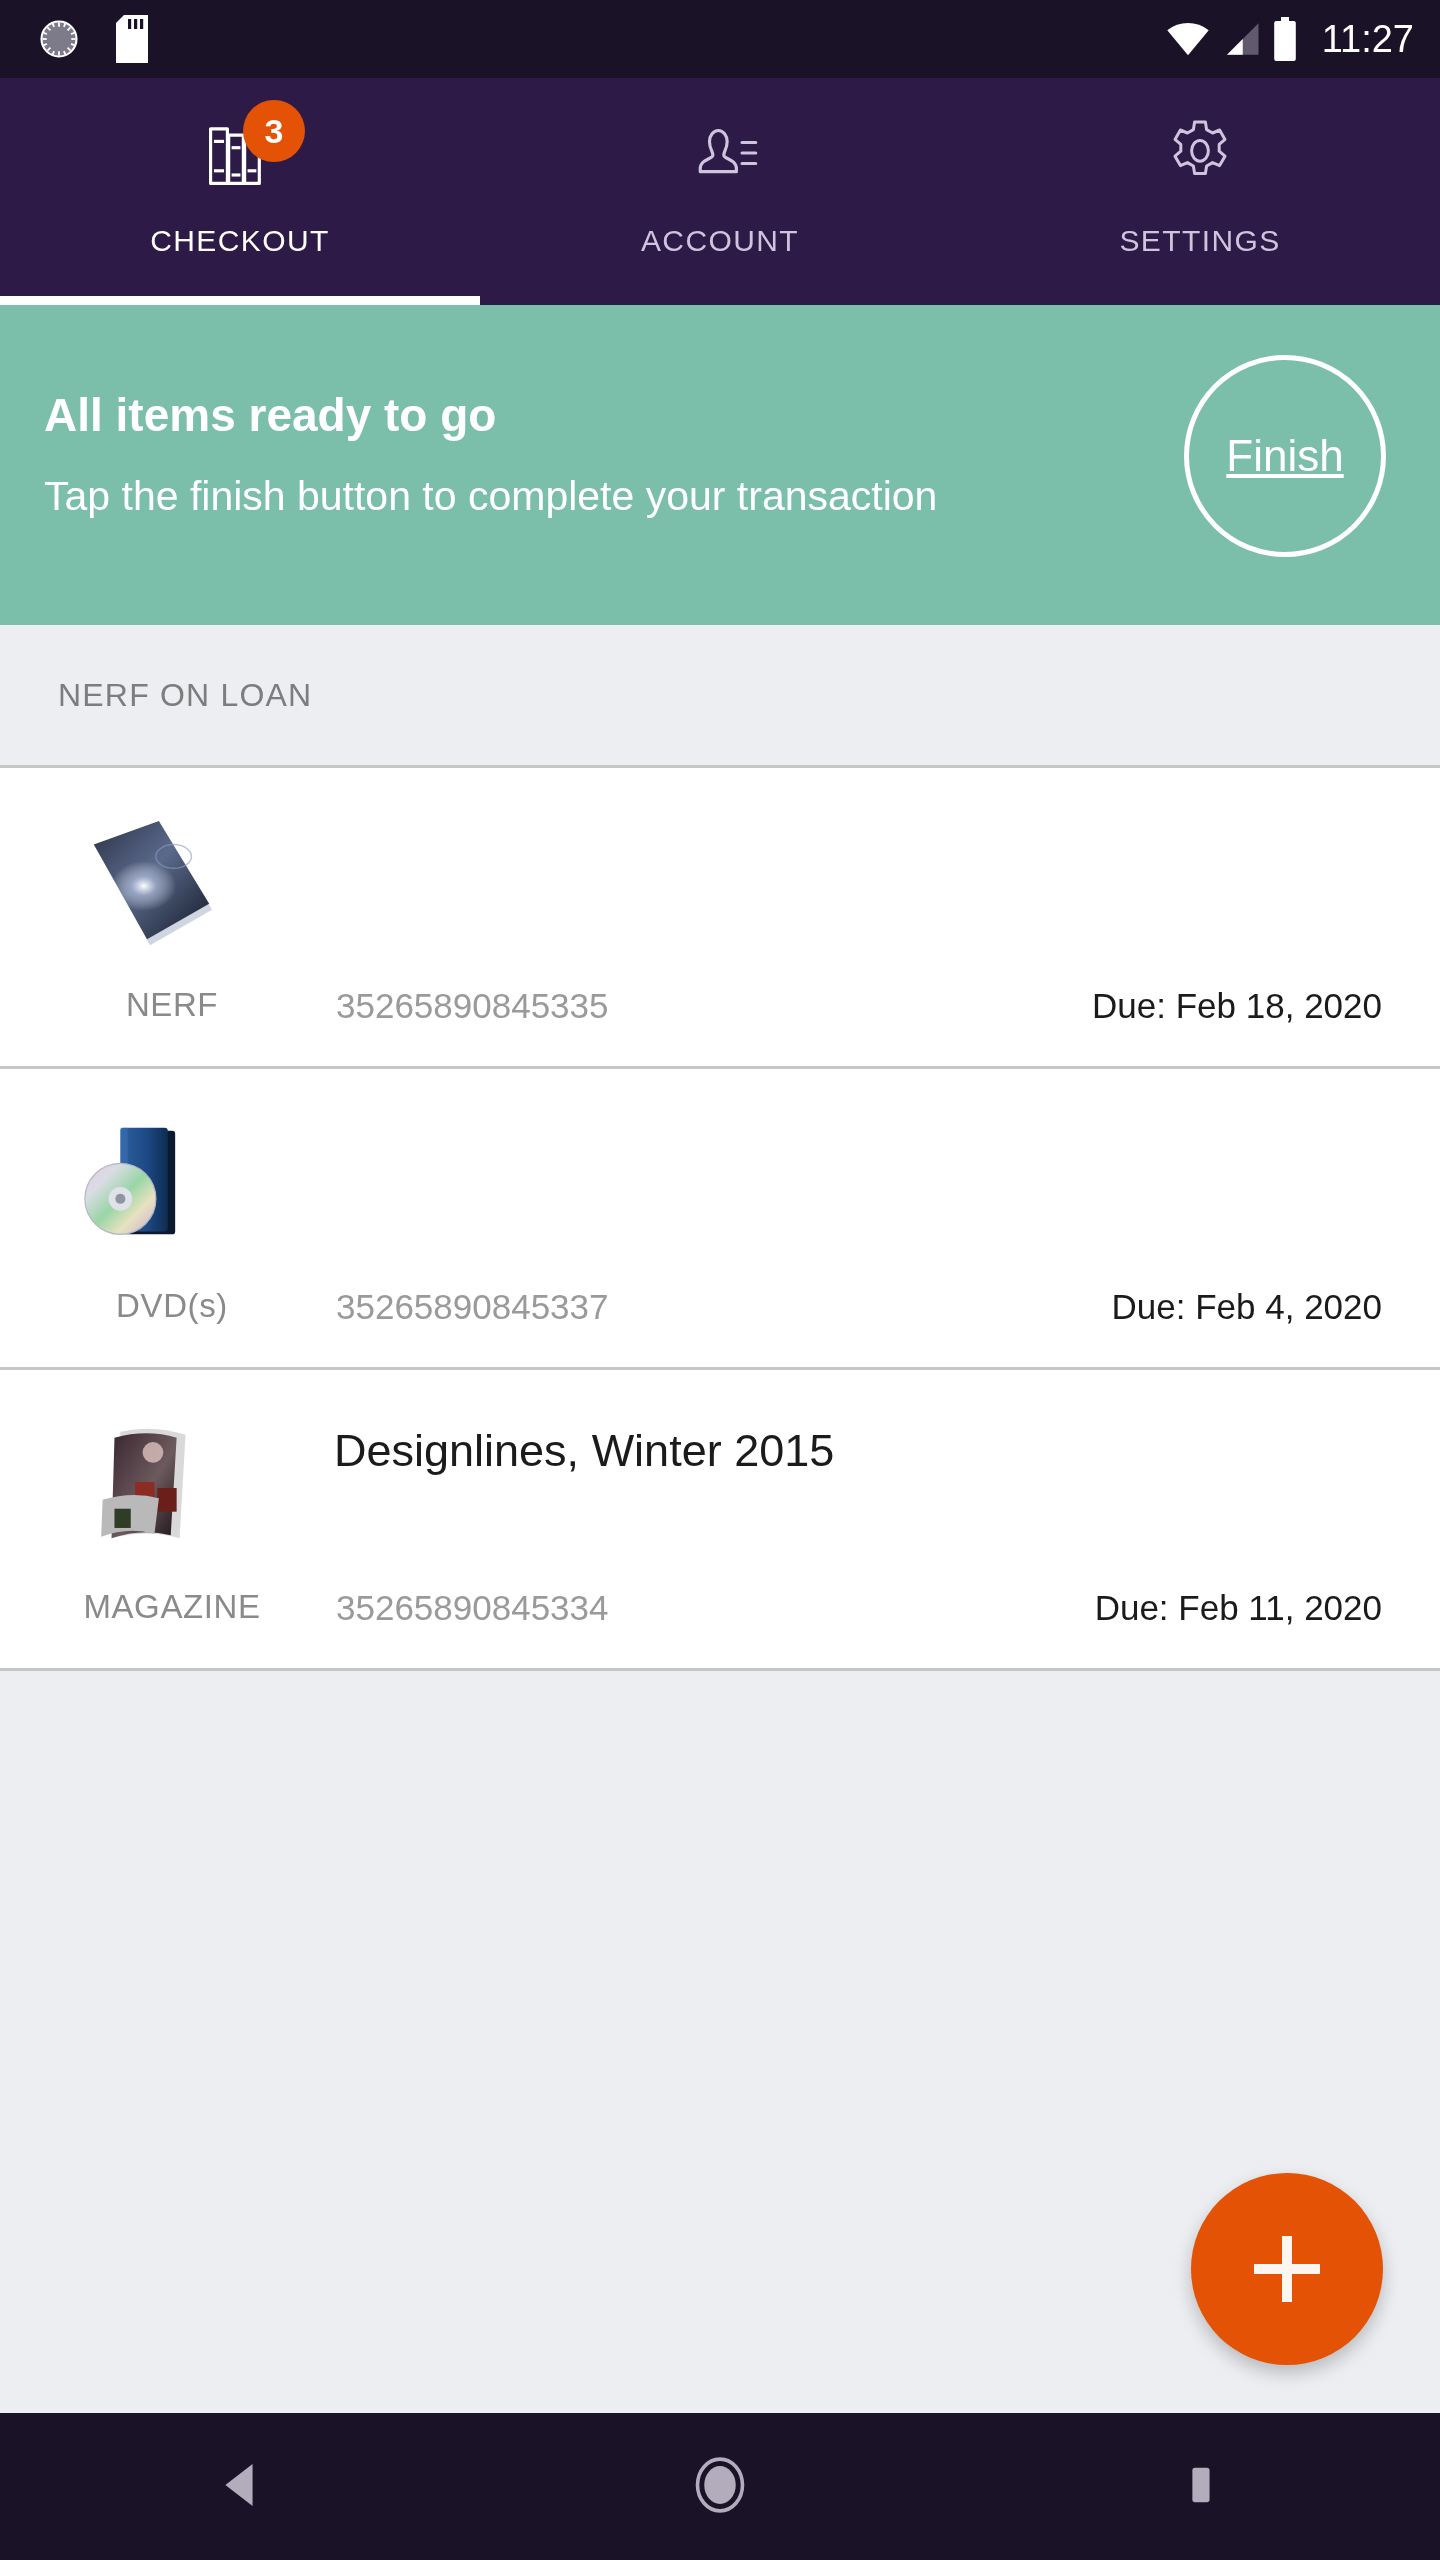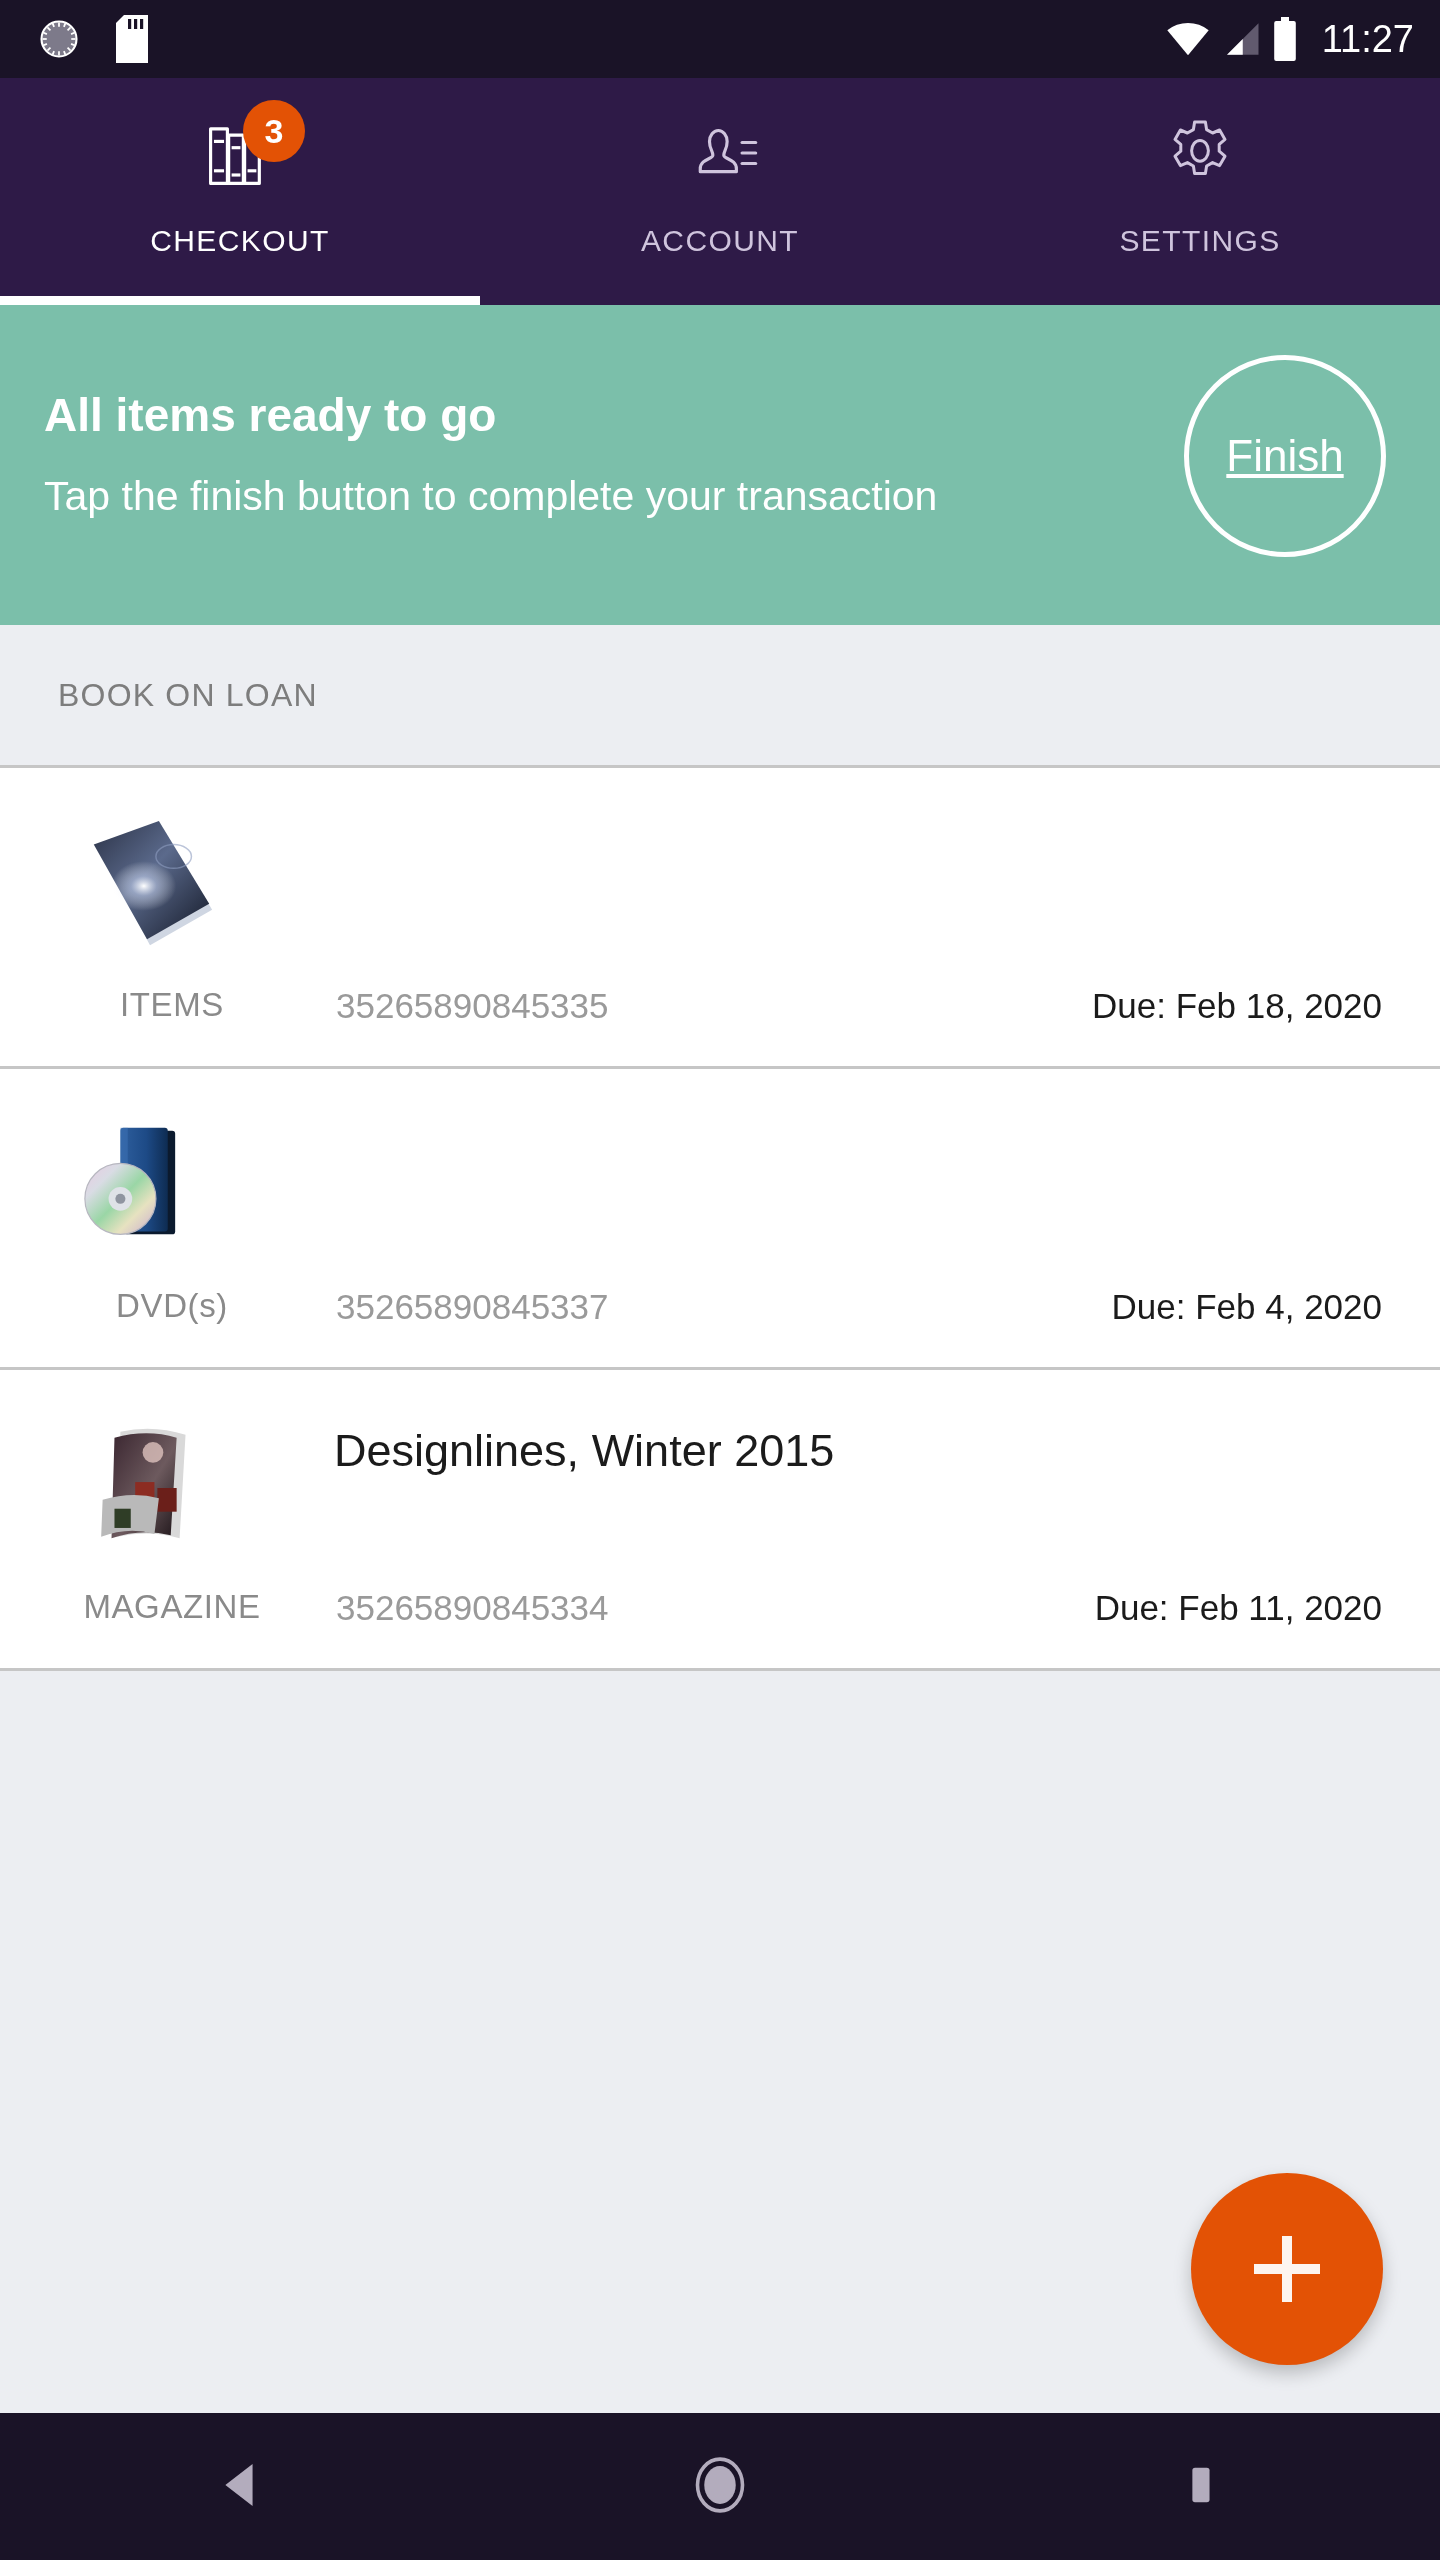--- a/index.html
+++ b/index.html
@@ -369,21 +369,21 @@
 
   <div class="banner">
     <div class="banner-text">
       <div class="banner-title">All items ready to go</div>
       <div class="banner-sub">Tap the finish button to complete your transaction</div>
     </div>
     <button class="finish-btn">Finish</button>
   </div>
 
   <div class="section-header">
-    <span class="section-header-label">BOOK ON LOAN</span>
+    <span class="section-header-label">NERF ON LOAN</span>
   </div>
 
   <div class="list">
 
     <div class="list-row">
       <div class="row-thumb">
         <svg class="thumb-book" viewBox="0 0 100 100">
           <defs>
             <linearGradient id="bkg" x1="0" y1="0" x2="1" y2="1">
               <stop offset="0%" stop-color="#2b3246"></stop>
@@ -395,21 +395,21 @@
               <stop offset="40%" stop-color="#c8d4ef" stop-opacity="0.55"></stop>
               <stop offset="100%" stop-color="#ffffff" stop-opacity="0"></stop>
             </radialGradient>
           </defs>
           <polygon points="16,26 58,10 92,66 50,90" fill="#cfd6e2"></polygon>
           <polygon points="12,22 56,6 90,62 48,86" fill="url(#bkg)"></polygon>
           <ellipse cx="50" cy="48" rx="26" ry="20" fill="url(#flare)"></ellipse>
           <ellipse cx="66" cy="30" rx="12" ry="8" fill="none" stroke="#8e9cc0" stroke-width="1" opacity="0.6"></ellipse>
         </svg>
       </div>
-      <div class="row-type">ITEMS</div>
+      <div class="row-type">NERF</div>
       <div class="row-barcode">35265890845335</div>
       <div class="row-due">Due: Feb 18, 2020</div>
     </div>
 
     <div class="list-row">
       <div class="row-thumb">
         <svg class="thumb-dvd" viewBox="0 0 100 100">
           <defs>
             <linearGradient id="case" x1="0" y1="0" x2="1" y2="0">
               <stop offset="0%" stop-color="#2e5f9e"></stop>

